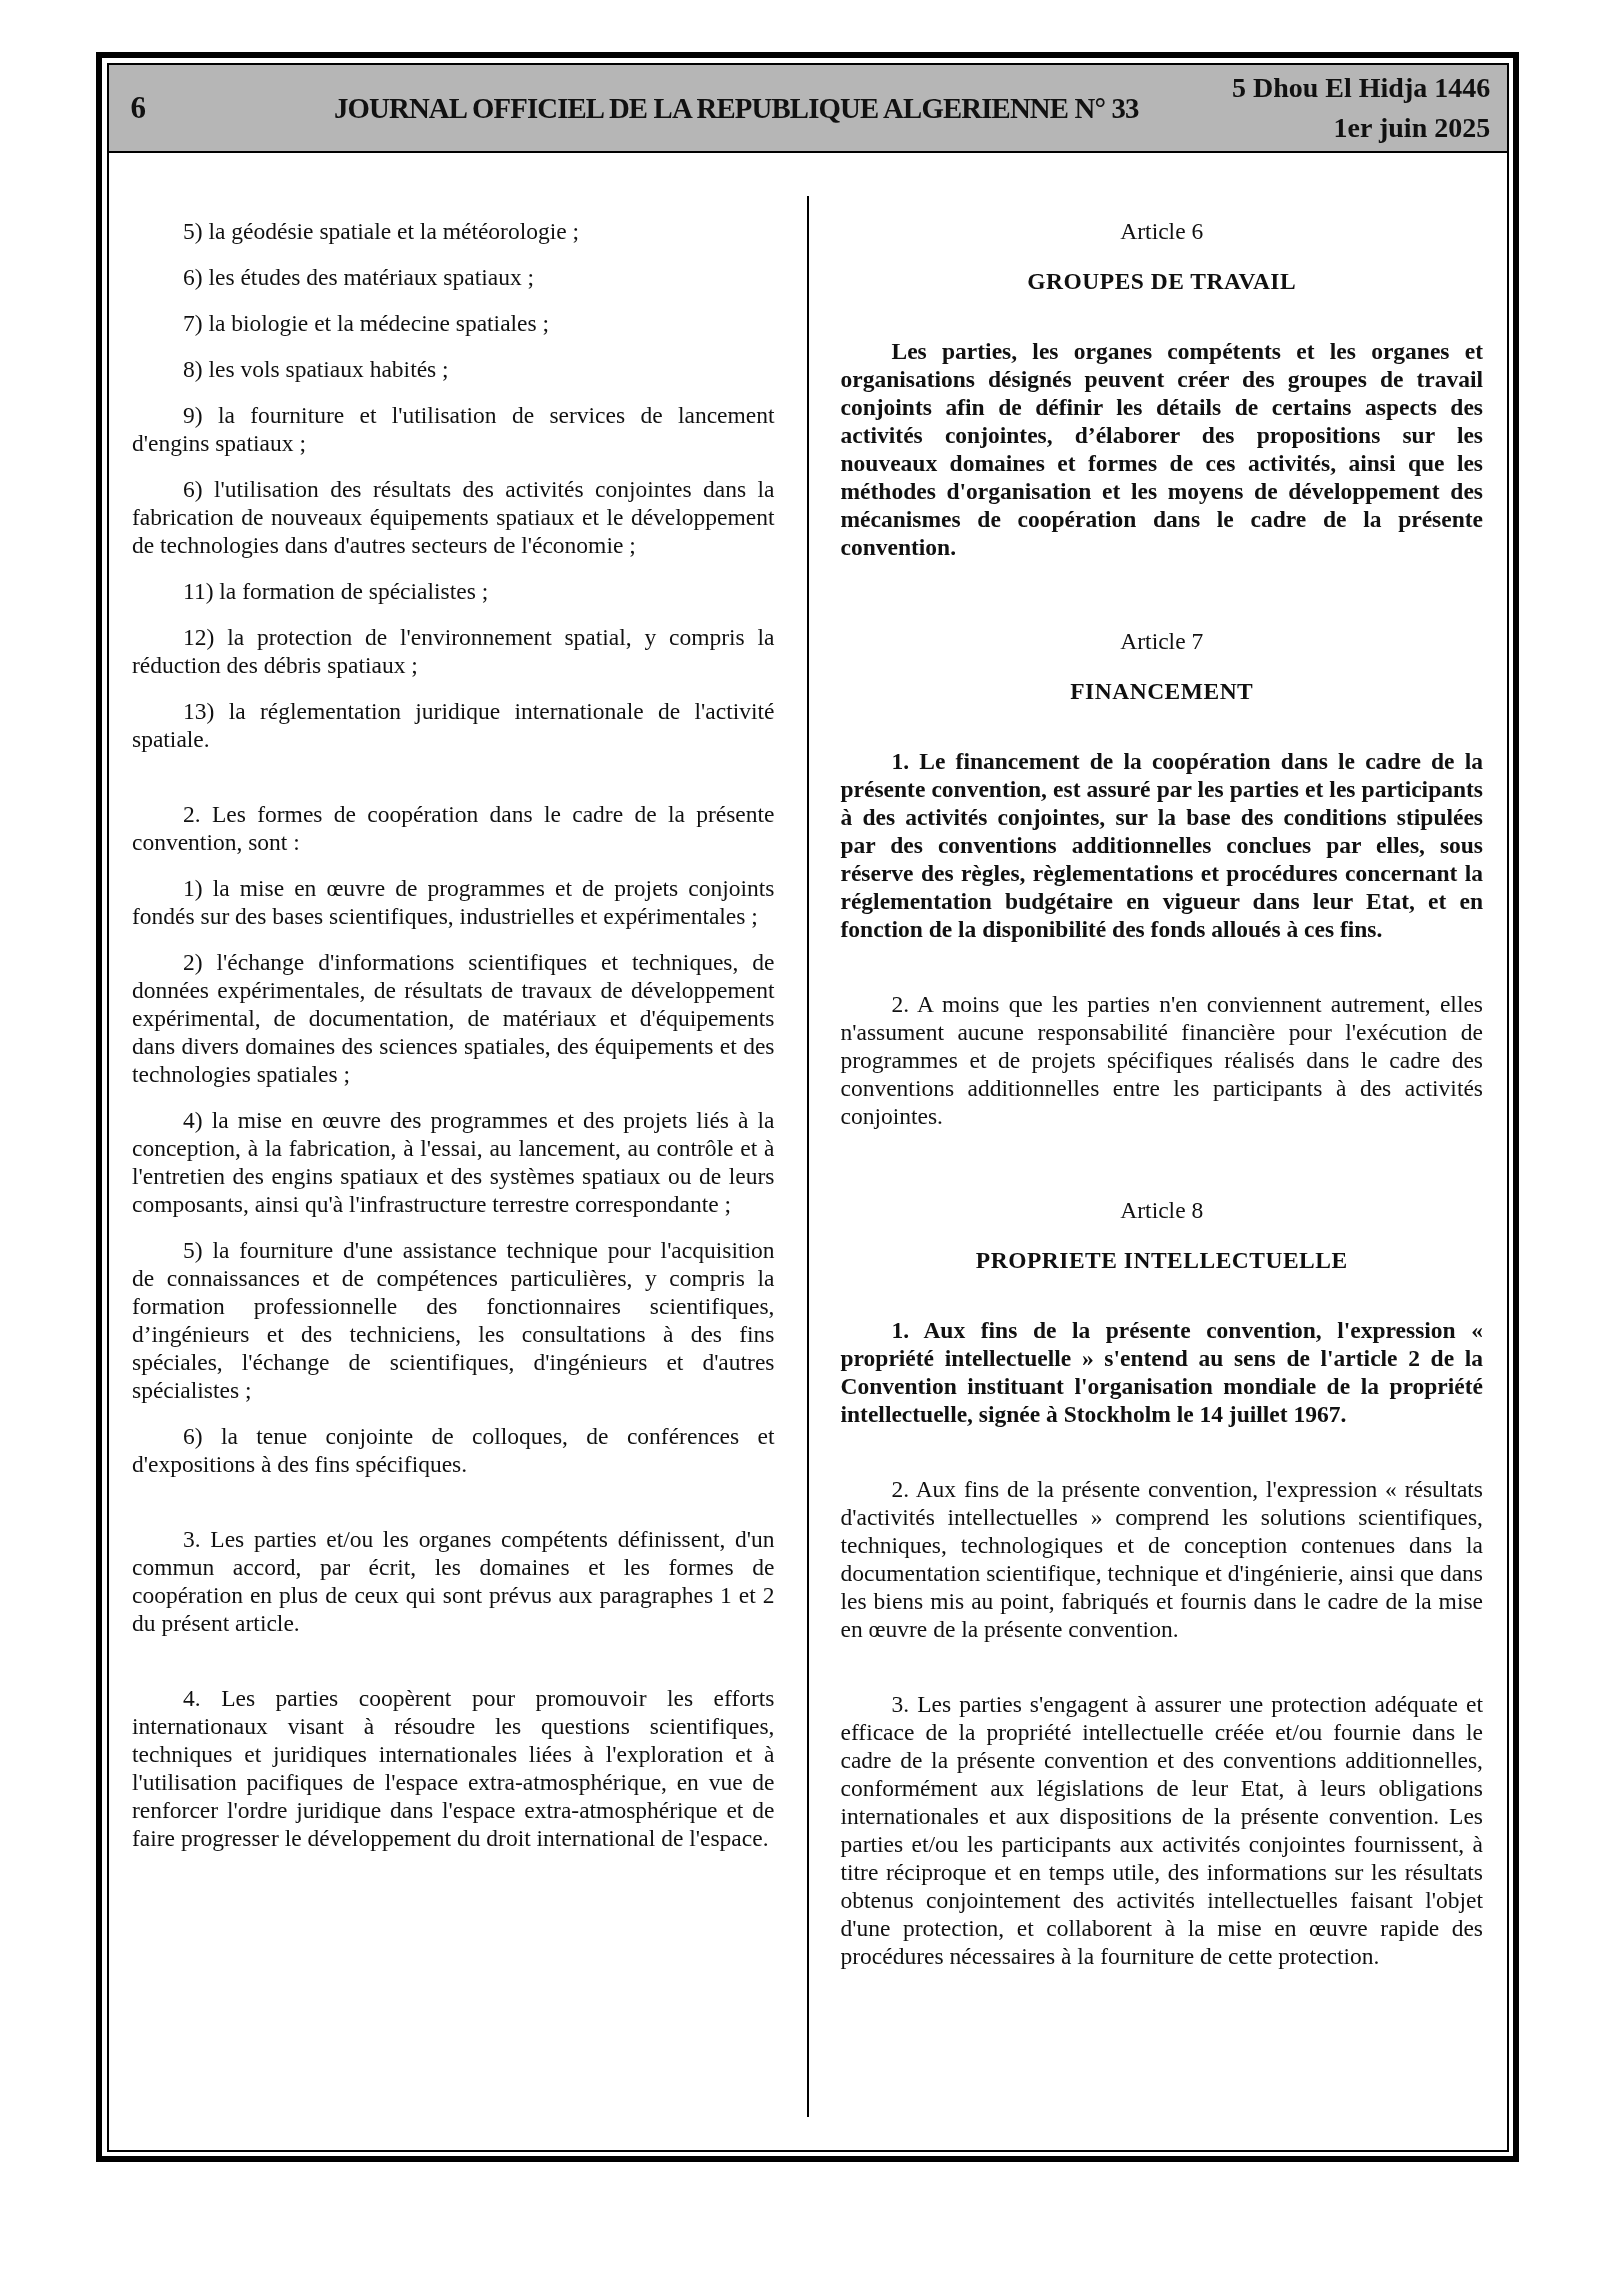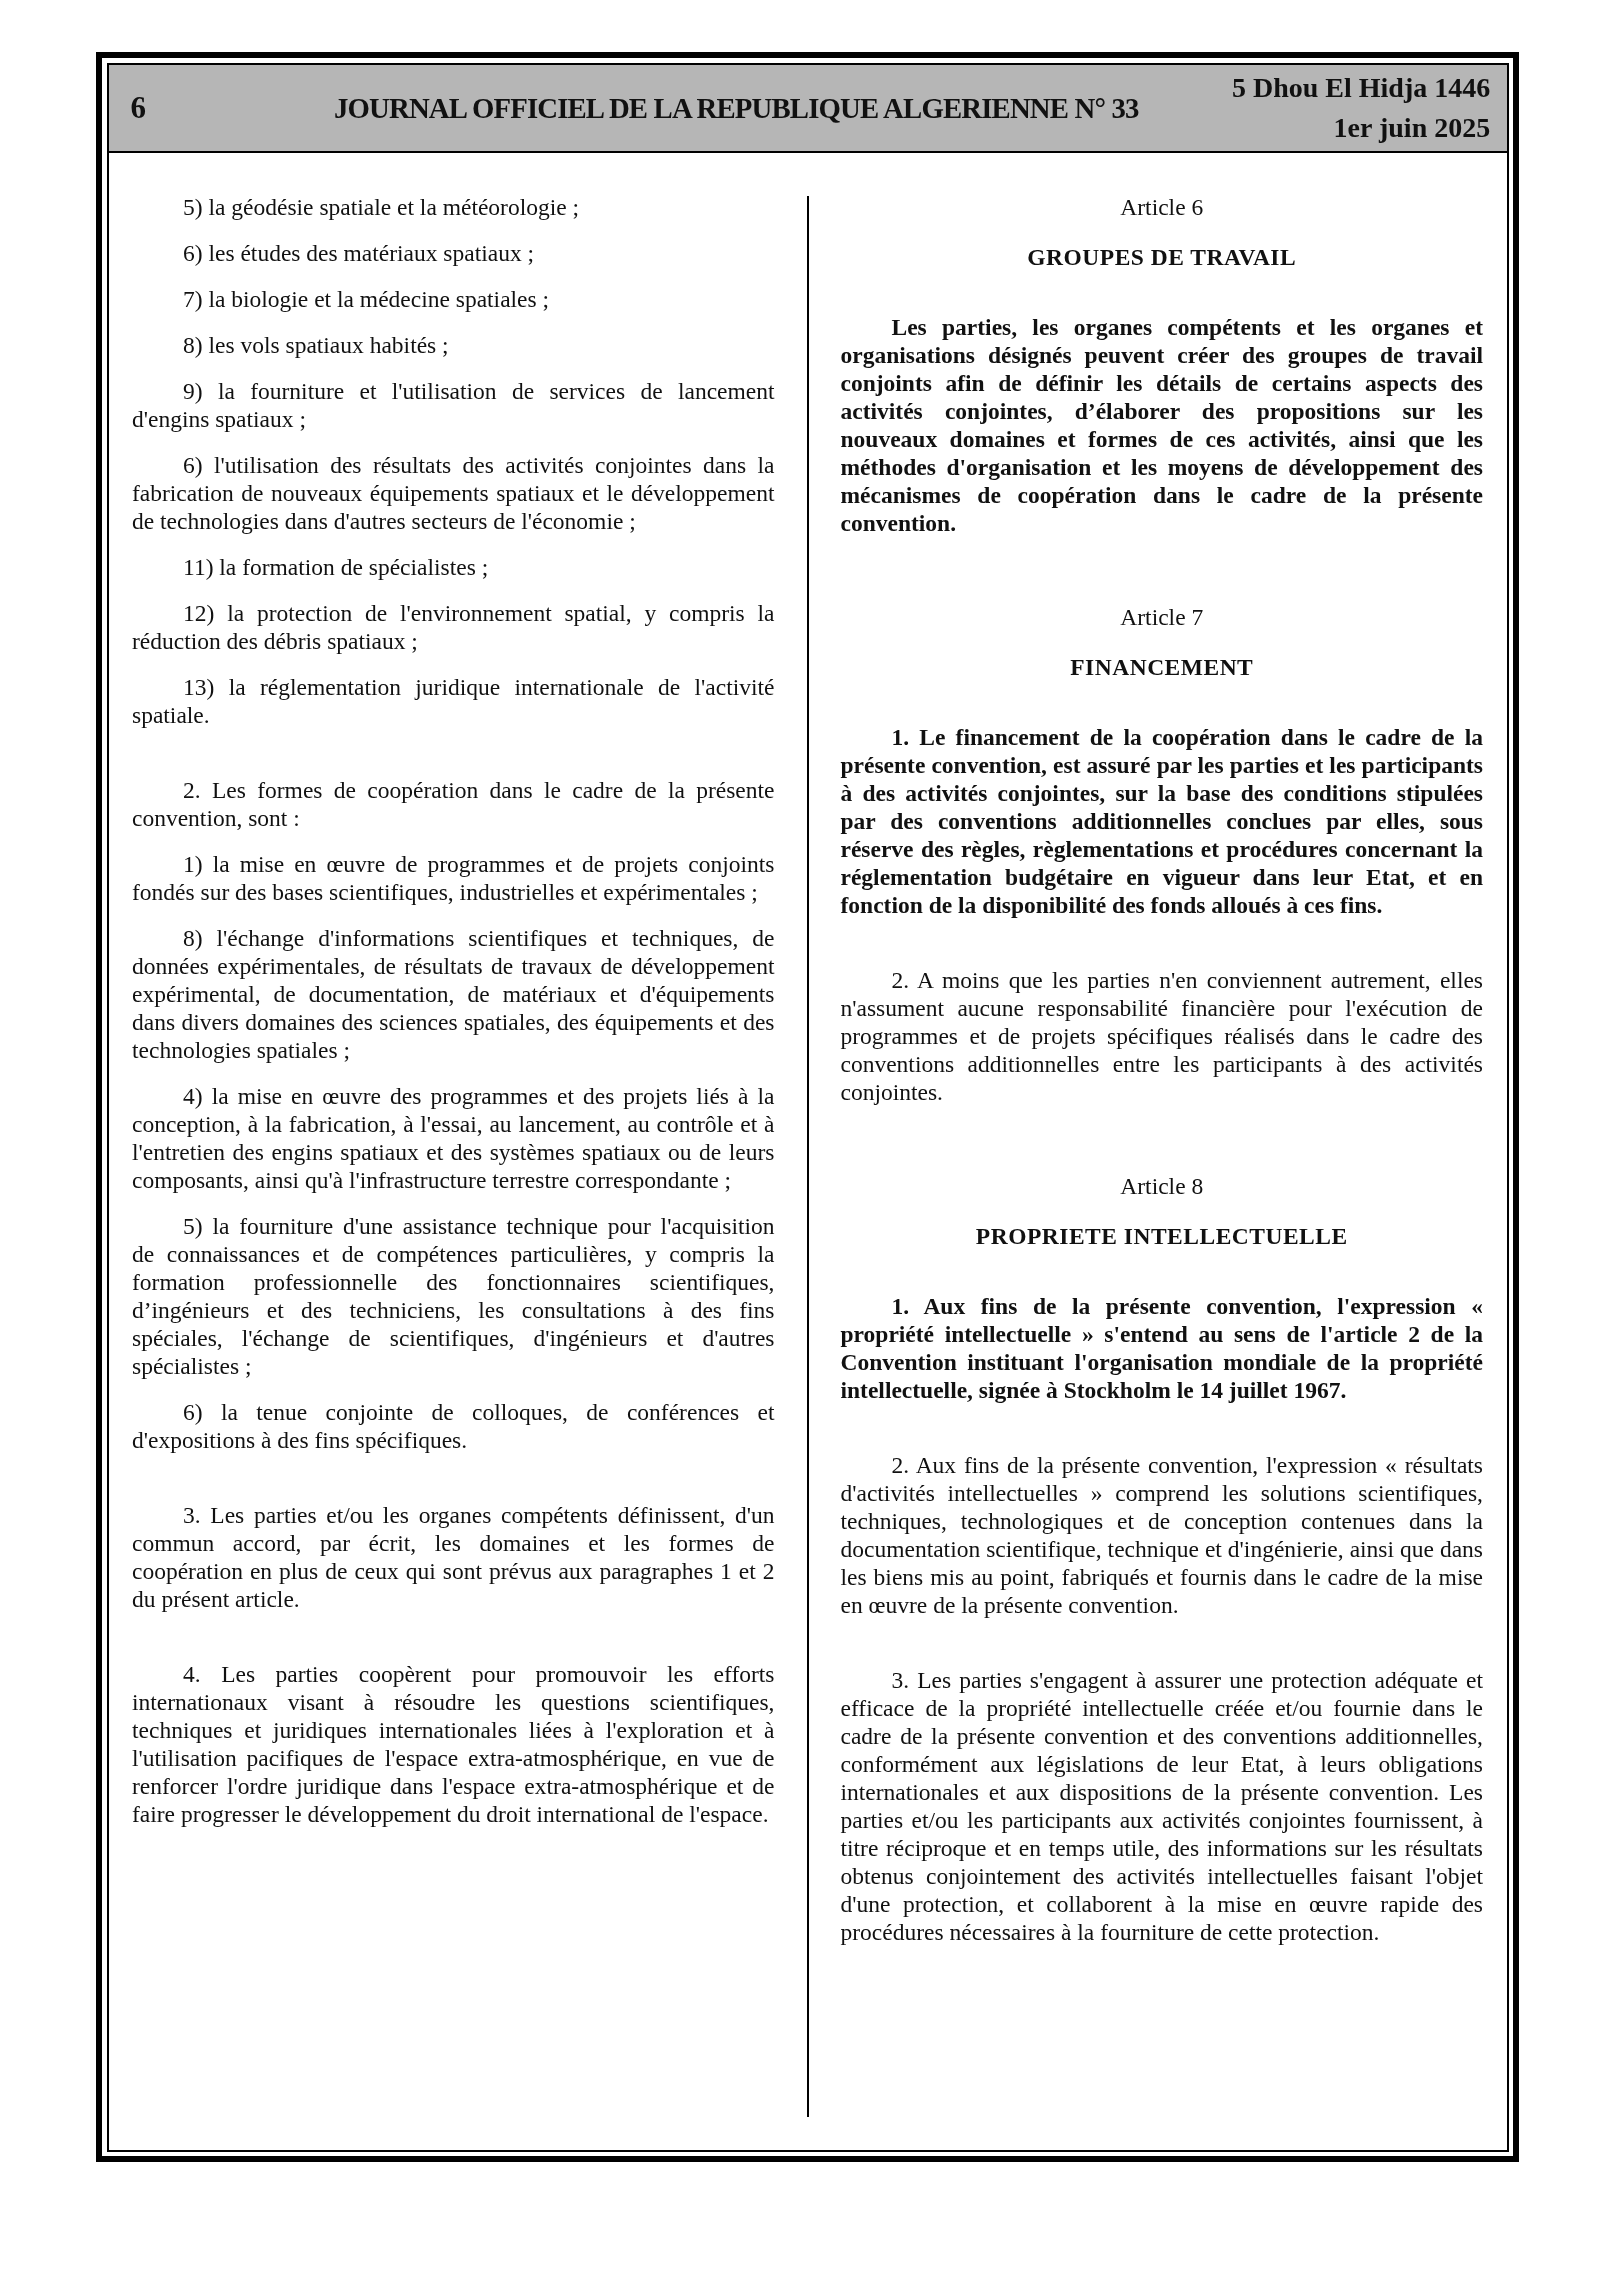--- a/index.html
+++ b/index.html
@@ -59,21 +59,21 @@
     text-align: right;
     font-size: 28px;
     line-height: 40px;
     white-space: nowrap;
     padding-right: 3.6px;
   }
   .content-columns {
     flex: 1;
     position: relative;
     display: flex;
-    padding-top: 40px;
+    padding-top: 64px;
     box-sizing: border-box;
   }
   .column-divider {
     position: absolute;
     left: 50%;
     margin-left: -0.9px;
     top: 43px;
     bottom: 33px;
     width: 2.7px;
     background: #000000;
@@ -131,21 +131,21 @@
         <p class="para">6) les études des matériaux spatiaux ;</p>
         <p class="para">7) la biologie et la médecine spatiales ;</p>
         <p class="para">8) les vols spatiaux habités ;</p>
         <p class="para">9) la fourniture et l'utilisation de services de lancement d'engins spatiaux ;</p>
         <p class="para">6) l'utilisation des résultats des activités conjointes dans la fabrication de nouveaux équipements spatiaux et le développement de technologies dans d'autres secteurs de l'économie ;</p>
         <p class="para">11) la formation de spécialistes ;</p>
         <p class="para">12) la protection de l'environnement spatial, y compris la réduction des débris spatiaux ;</p>
         <p class="para">13) la réglementation juridique internationale de l'activité spatiale.</p>
         <p class="para big-gap">2. Les formes de coopération dans le cadre de la présente convention, sont :</p>
         <p class="para">1) la mise en œuvre de programmes et de projets conjoints fondés sur des bases scientifiques, industrielles et expérimentales ;</p>
-        <p class="para">8) l'échange d'informations scientifiques et techniques, de données expérimentales, de résultats de travaux de développement expérimental, de documentation, de matériaux et d'équipements dans divers domaines des sciences spatiales, des équipements et des technologies spatiales ;</p>
+        <p class="para">2) l'échange d'informations scientifiques et techniques, de données expérimentales, de résultats de travaux de développement expérimental, de documentation, de matériaux et d'équipements dans divers domaines des sciences spatiales, des équipements et des technologies spatiales ;</p>
         <p class="para">4) la mise en œuvre des programmes et des projets liés à la conception, à la fabrication, à l'essai, au lancement, au contrôle et à l'entretien des engins spatiaux et des systèmes spatiaux ou de leurs composants, ainsi qu'à l'infrastructure terrestre correspondante ;</p>
         <p class="para">5) la fourniture d'une assistance technique pour l'acquisition de connaissances et de compétences particulières, y compris la formation professionnelle des fonctionnaires scientifiques, d’ingénieurs et des techniciens, les consultations à des fins spéciales, l'échange de scientifiques, d'ingénieurs et d'autres spécialistes ;</p>
         <p class="para">6) la tenue conjointe de colloques, de conférences et d'expositions à des fins spécifiques.</p>
         <p class="para big-gap">3. Les parties et/ou les organes compétents définissent, d'un commun accord, par écrit, les domaines et les formes de coopération en plus de ceux qui sont prévus aux paragraphes 1 et 2 du présent article.</p>
         <p class="para big-gap">4. Les parties coopèrent pour promouvoir les efforts internationaux visant à résoudre les questions scientifiques, techniques et juridiques internationales liées à l'exploration et à l'utilisation pacifiques de l'espace extra-atmosphérique, en vue de renforcer l'ordre juridique dans l'espace extra-atmosphérique et de faire progresser le développement du droit international de l'espace.</p>
       </div>
 
       <div class="col col-right">
         <p class="art-num first">Article 6</p>
         <p class="art-name">GROUPES DE TRAVAIL</p>

